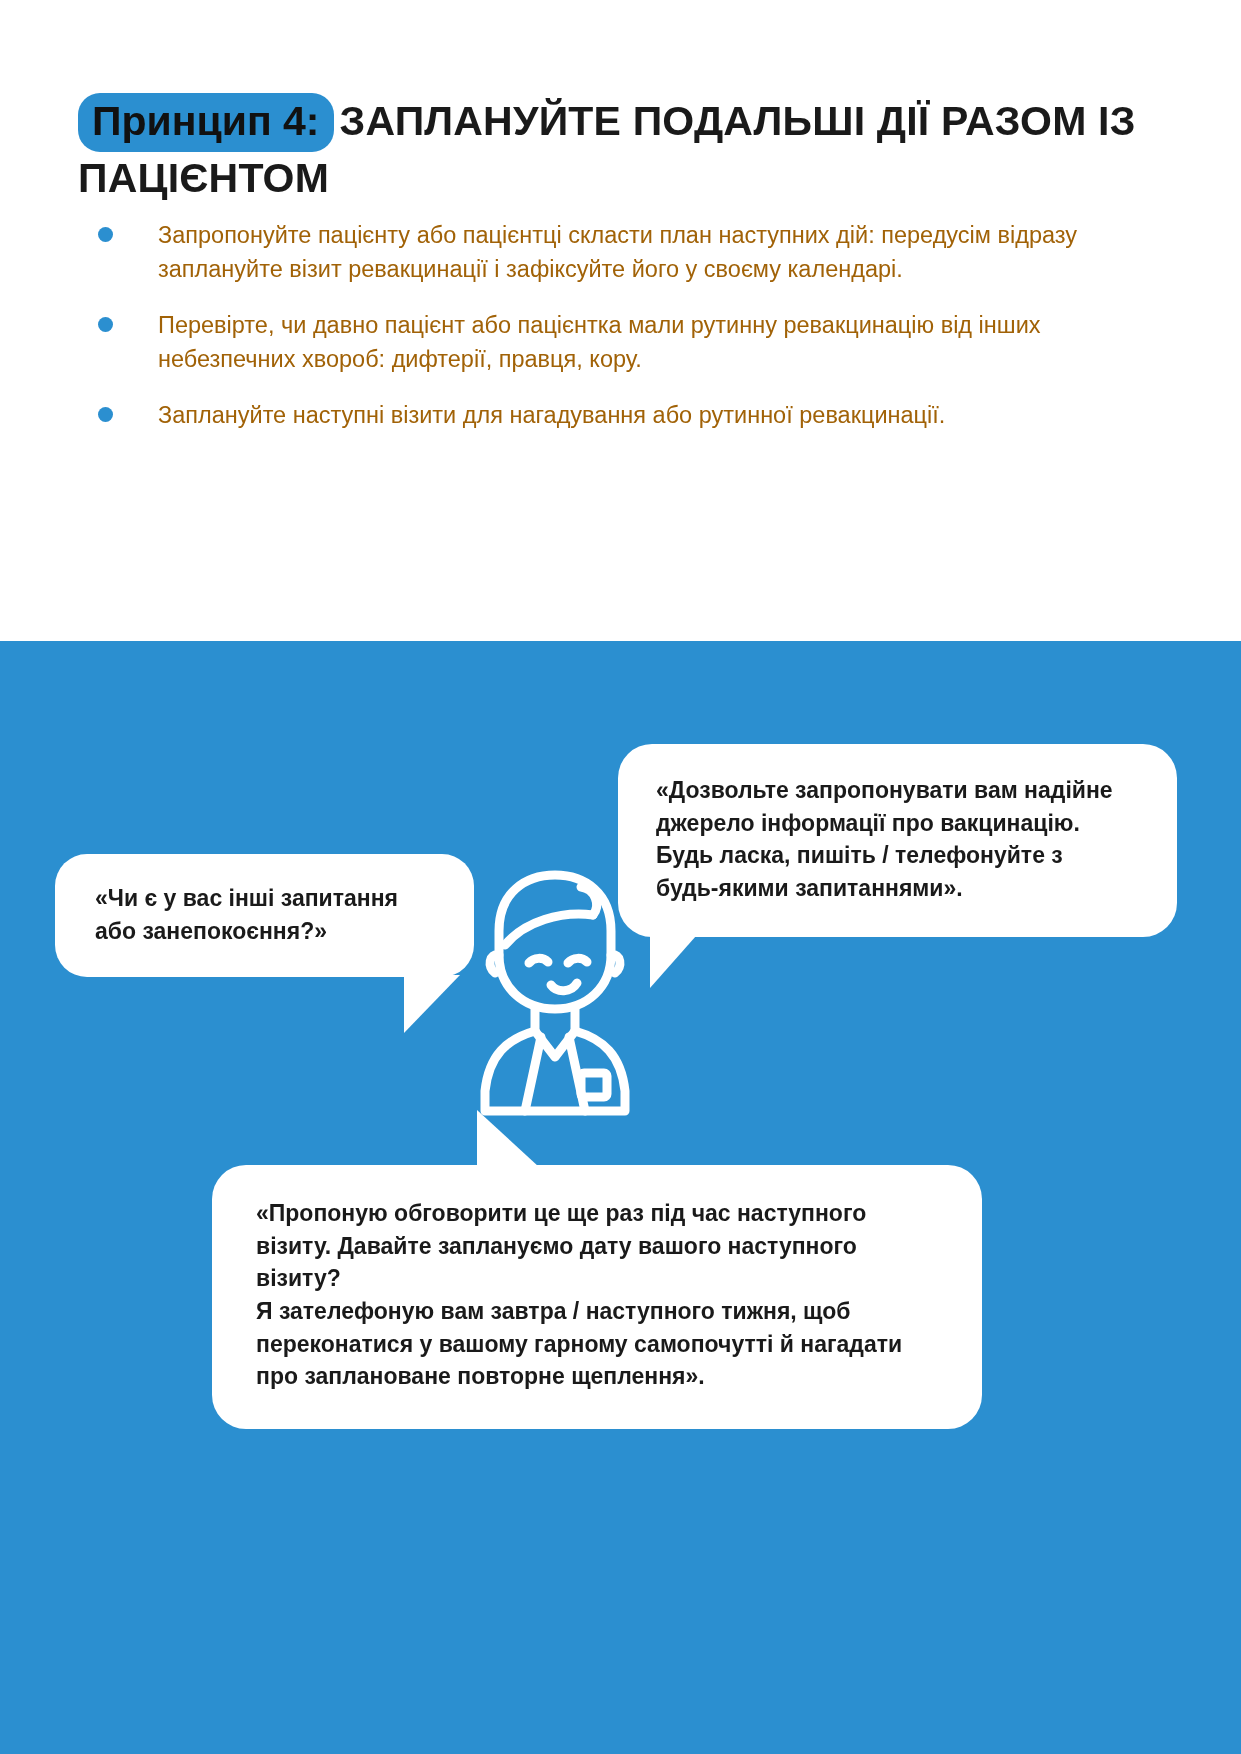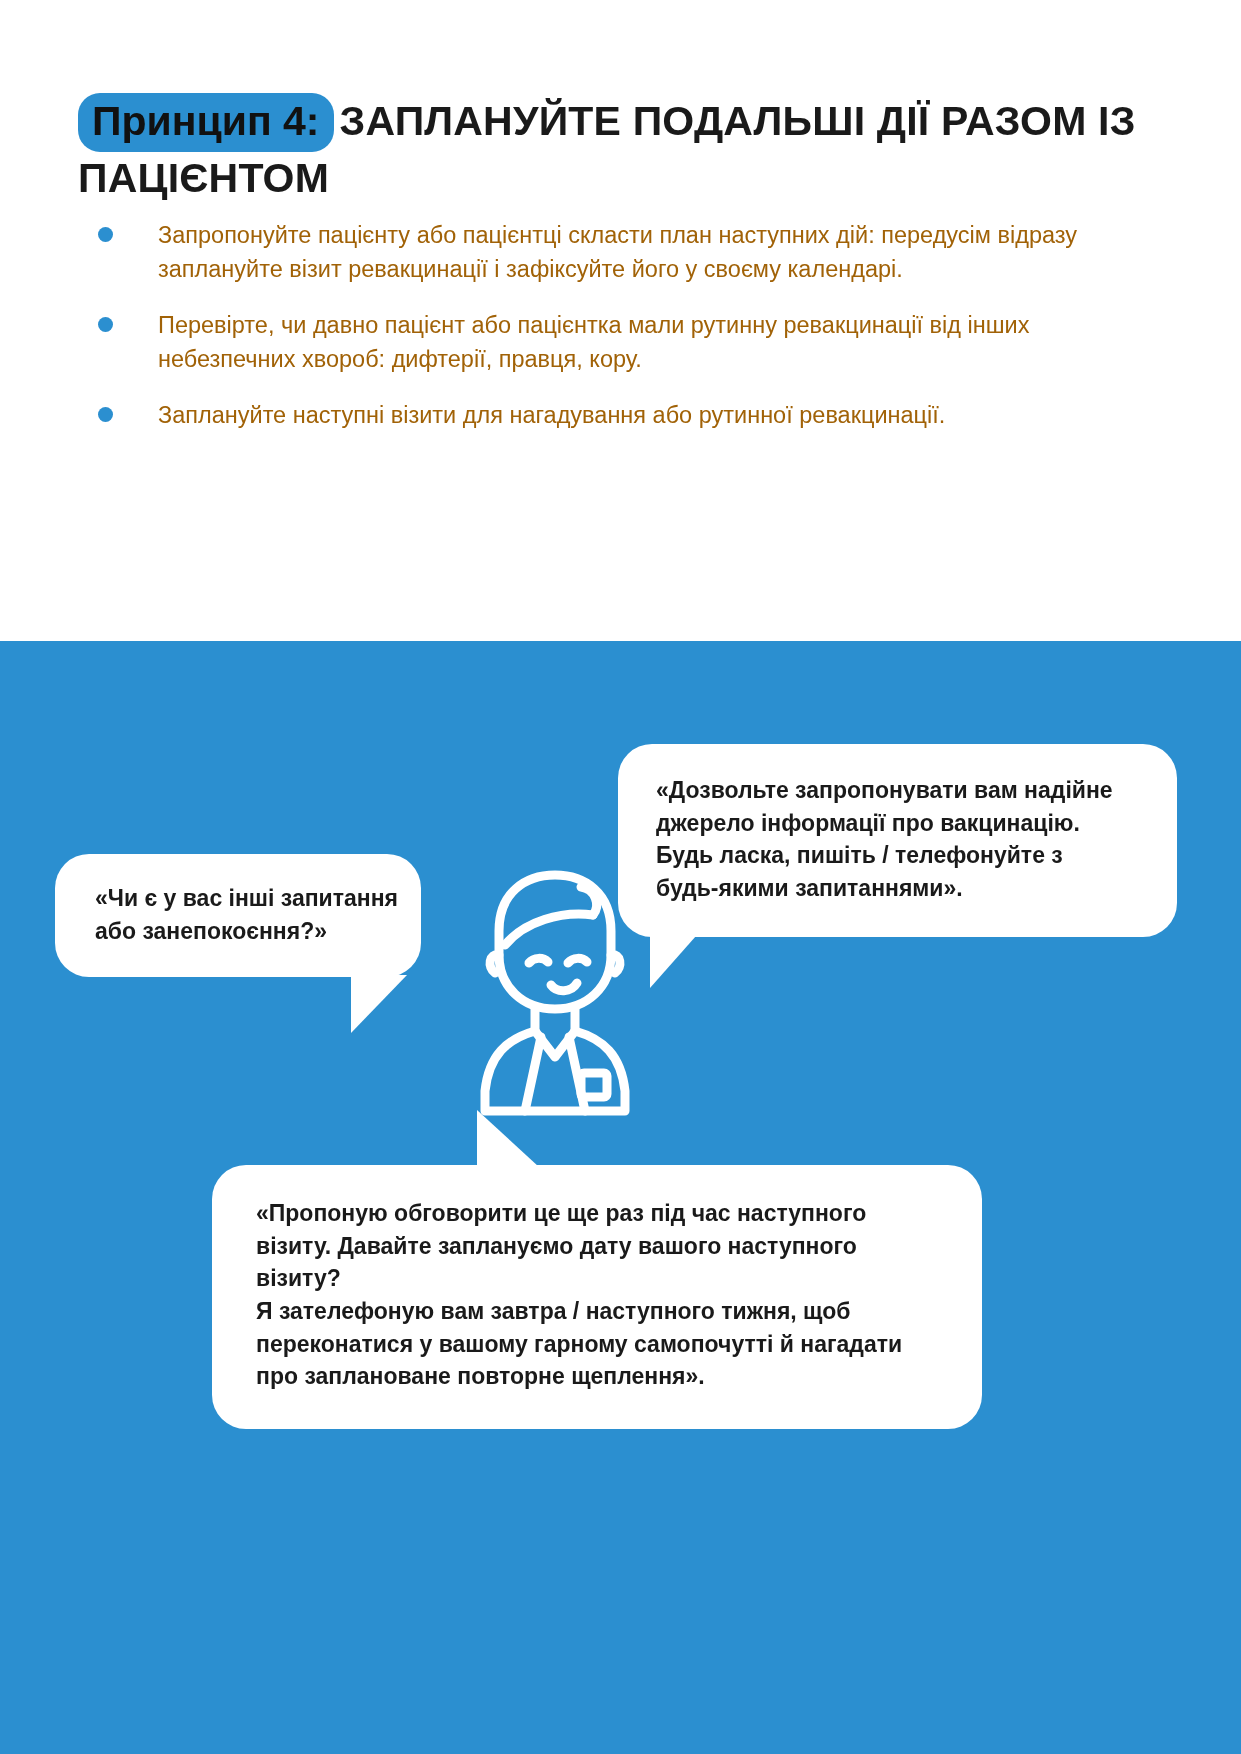--- a/index.html
+++ b/index.html
@@ -131,22 +131,23 @@
     height: 0;
     border-left: 0 solid transparent;
     border-right: 46px solid transparent;
     border-top: 52px solid #ffffff;
   }
 
   
   #bubble-left {
     left: 55px;
     top: 213px;
-    width: 366px;
+    width: 419px;
     padding: 28px 18px 30px 40px;
+    border-radius: 32px;
   }
   #bubble-left .tail {
     position: absolute;
     right: 14px;
     bottom: -56px;
     width: 0;
     height: 0;
     border-left: 0 solid transparent;
     border-right: 56px solid transparent;
     border-top: 58px solid #ffffff;
@@ -191,21 +192,21 @@
   <div id="bullet-list">
 
     <div class="bullet-row">
       <span class="bullet-dot"></span>
       <span class="bullet-text">Запропонуйте пацієнту або пацієнтці скласти план наступних дій: передусім відразу заплануйте візит ревакцинації і зафіксуйте його у своєму календарі.</span>
     </div>
 
 
     <div class="bullet-row">
       <span class="bullet-dot"></span>
-      <span class="bullet-text">Перевірте, чи давно пацієнт або пацієнтка мали рутинну ревакцинації від інших небезпечних хвороб: дифтерії, правця, кору.</span>
+      <span class="bullet-text">Перевірте, чи давно пацієнт або пацієнтка мали рутинну ревакцинацію від інших небезпечних хвороб: дифтерії, правця, кору.</span>
     </div>
 
     <div class="bullet-row">
       <span class="bullet-dot"></span>
       <span class="bullet-text">Заплануйте наступні візити для нагадування або рутинної ревакцинації.</span>
     </div>
 
 
   </div>
 </div>

